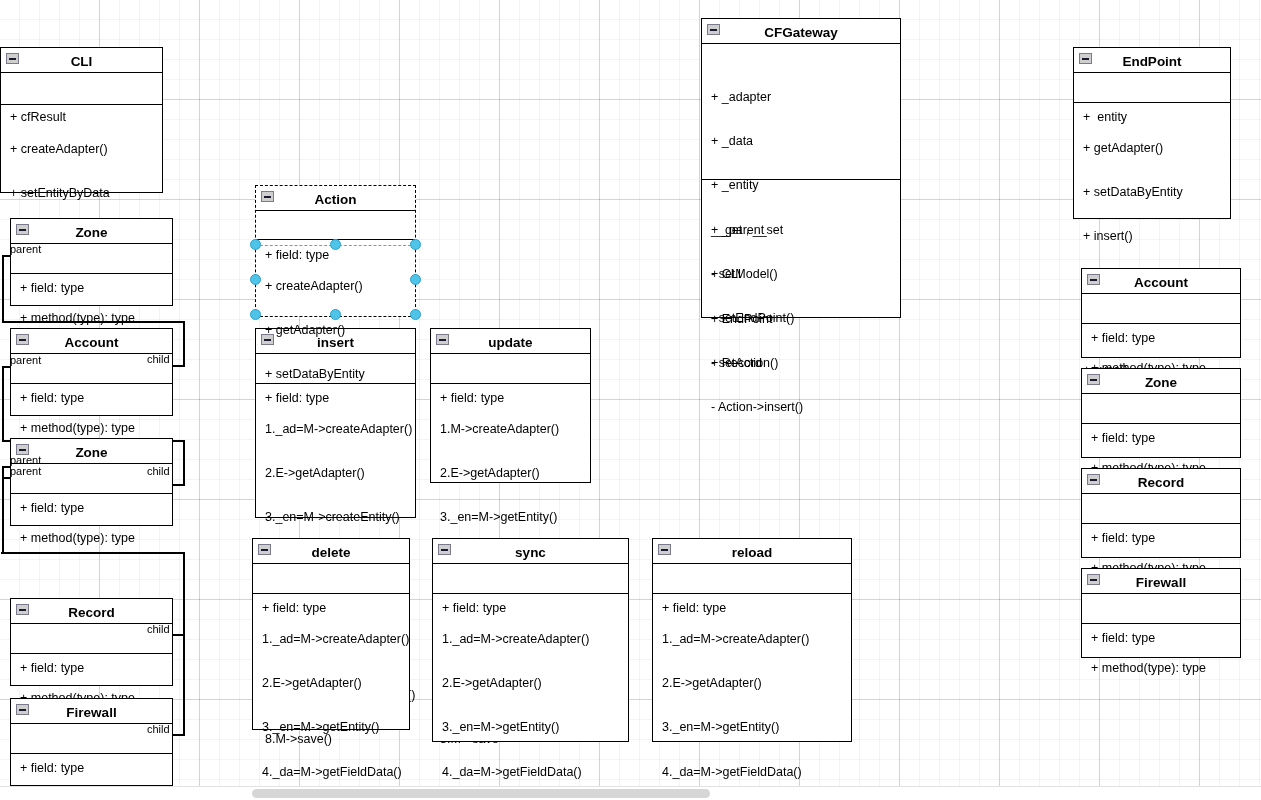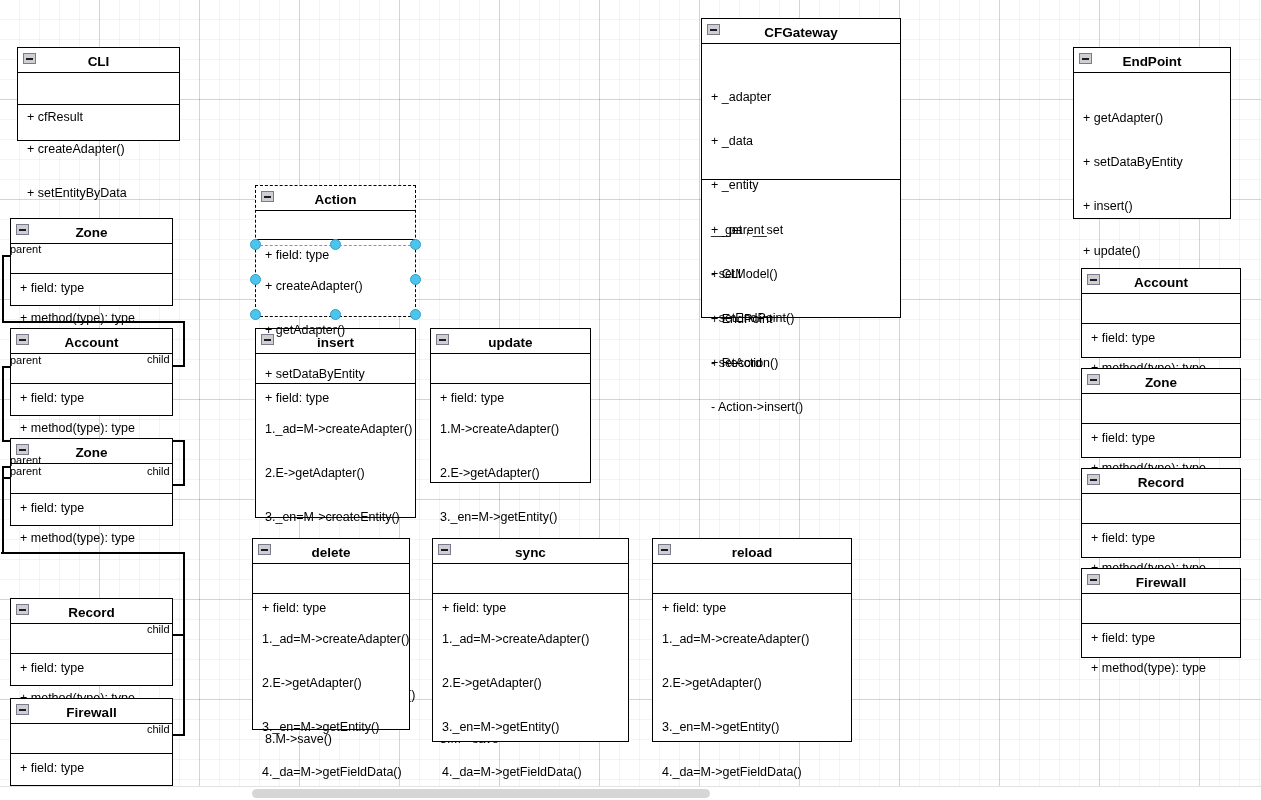--- a/index.html
+++ b/index.html
@@ -135,21 +135,21 @@
 
   <div class="edgelbl" style="left:10px;top:243px;">parent</div>
   <div class="edgelbl" style="left:10px;top:354px;">parent</div>
   <div class="edgelbl" style="left:147px;top:353px;">child</div>
   <div class="edgelbl" style="left:10px;top:454px;">parent</div>
   <div class="edgelbl" style="left:10px;top:465px;">parent</div>
   <div class="edgelbl" style="left:147px;top:465px;">child</div>
   <div class="edgelbl" style="left:147px;top:623px;">child</div>
   <div class="edgelbl" style="left:147px;top:723px;">child</div>
 
-  <div class="uml" style="left:17px;top:47px;width:163px;height:94px;">
+  <div class="uml" style="left:0;top:47px;width:163px;height:146px;">
     <div class="hdr">
       <span class="minus"></span>
       <span>CLI</span>
     </div>
     <div class="sec divider" style="height:32px;">
       <span class="ln">+ cfResult</span>
     </div>
     <div class="sec">
       <span class="ln">+ createAdapter()</span>
       <span class="ln">+ setEntityByData</span>
@@ -365,20 +365,23 @@
       <span class="ln">- setAction()</span>
       <span class="ln">- Action-&gt;insert()</span>
     </div>
   </div>
 
   <div class="uml" style="left:1073px;top:47px;width:158px;height:172px;">
     <div class="hdr">
       <span class="minus"></span>
       <span>EndPoint</span>
     </div>
+    <div class="sec divider" style="height:30px;">
+      <span class="ln">+  entity</span>
+    </div>
     <div class="sec" style="padding-top:8px;">
       <span class="ln">+ getAdapter()</span>
       <span class="ln">+ setDataByEntity</span>
       <span class="ln">+ insert()</span>
       <span class="ln">+ update()</span>
       <span class="ln">+ delete()</span>
       <span class="ln">+ sync()</span>
       <span class="ln">+ reload</span>
     </div>
   </div>

